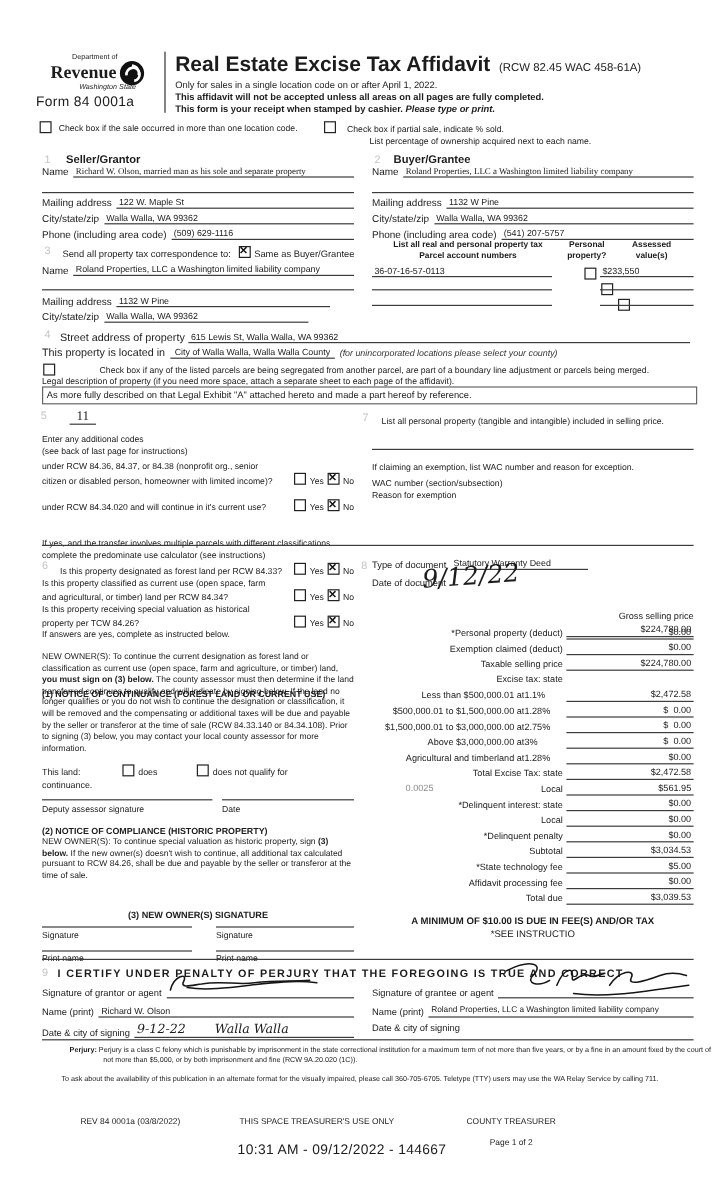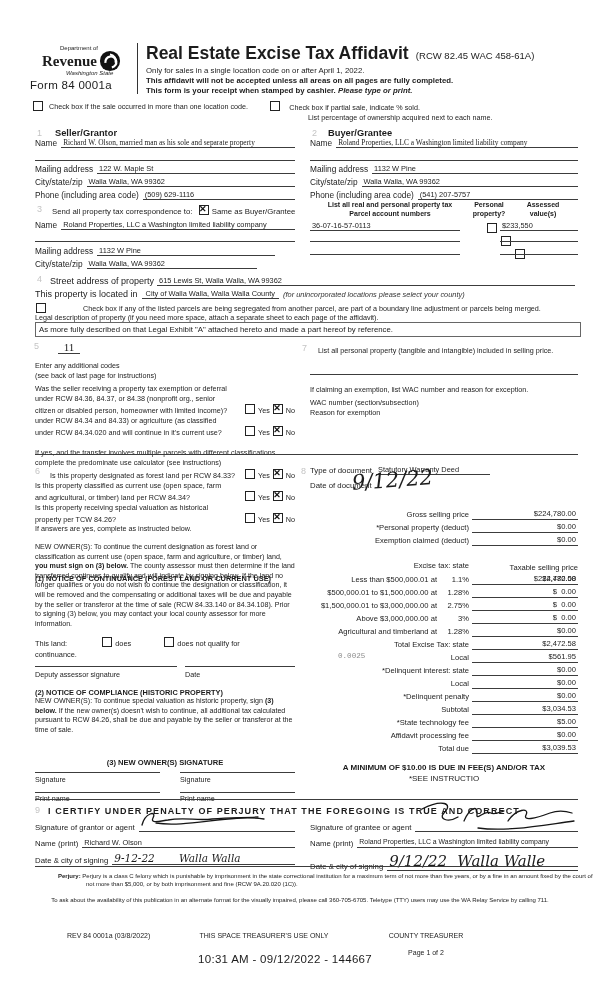--- a/index.html
+++ b/index.html
@@ -20,24 +20,24 @@
   .secnum{color:#c4c4c4;font-size:9px;}
   .sechead{font-size:9.3px;font-weight:bold;}
   .small{font-size:7.2px;}
   .tiny{font-size:6px;}
   .q{font-size:7.2px;line-height:10px;}
   .qlast{display:flex;justify-content:space-between;align-items:flex-end;}
   .yn{white-space:nowrap;font-size:7.2px;}
   .par{font-size:7.1px;line-height:9.6px;}
   .trow{position:absolute;left:310px;width:268px;display:flex;align-items:flex-end;font-size:7.6px;line-height:11px;}
   .tlab{flex:1;text-align:right;white-space:nowrap;}
-  .trate{width:32px;text-align:right;white-space:nowrap;}
+  .trate{width:32px;white-space:nowrap;}
   .tamt{width:104px;margin-left:3px;border-bottom:1px solid #3c3c3c;text-align:right;white-space:pre;padding-right:2px;}
   .tamt.nol{border-bottom:none;}
-  .tpre{position:absolute;left:28px;bottom:1px;color:#8d8d8d;font-family:Liberation Mono, monospace;}
+  .tpre{position:absolute;left:28px;bottom:1px;color:#8d8d8d;}
   .hand{font-family:"DejaVu Serif",serif;font-style:italic;}
   svg.sig path{stroke:#161616;stroke-width:1.3;fill:none;stroke-linecap:round;}
   .hdr-sub{font-size:7.8px;line-height:10px;}
 </style>
 </head>
 <body>
 
 <div class="page">
 
   
@@ -187,29 +187,27 @@
   <div class="a small" style="left:35px;top:313px;">Legal description of property (if you need more space, attach a separate sheet to each page of the affidavit).</div>
   <div class="a" style="left:35px;top:322px;width:538px;border:1px solid #666;padding:2px 3px 2px 3px;font-size:7.8px;">As more fully described on that Legal Exhibit "A" attached hereto and made a part hereof by reference.</div>
 
   
   <span class="a secnum" style="left:34px;top:341px;">5</span>
   <span class="a ser" style="left:58px;top:341px;width:22px;text-align:center;border-bottom:1px solid #3c3c3c;font-size:11px;">11</span>
   <div class="a small" style="left:35px;top:361px;">Enter any additional codes</div>
   <div class="a small" style="left:35px;top:371px;">(see back of last page for instructions)</div>
 
   <div class="a q" style="left:35px;top:384px;width:260px;">
-    <div>Was the seller receiving a property tax exemption or deferral</div>
     <div>under RCW 84.36, 84.37, or 84.38 (nonprofit org., senior</div>
     <div class="qlast">
         <span>citizen or disabled person, homeowner with limited income)?</span>
       <span class="yn"><span class="cb"></span> <span>Yes</span> <span class="cb ck"></span> <span>No</span></span>
     </div>
   </div>
   <div class="a q" style="left:35px;top:416px;width:260px;">
-    <div>under RCW 84.34 and 84.33) or agriculture (as classified</div>
     <div class="qlast">
         <span>under RCW 84.34.020 and will continue in it's current use?</span>
       <span class="yn"><span class="cb"></span> <span>Yes</span> <span class="cb ck"></span> <span>No</span></span>
     </div>
   </div>
   <div class="a q" style="left:35px;top:448px;width:268px;">
     <div>If yes, and the transfer involves multiple parcels with different classifications</div>
     <div>complete the predominate use calculator (see instructions)</div>
   </div>
 
@@ -275,33 +273,33 @@
 
   
   <span class="a secnum" style="left:301px;top:466px;">8</span>
   <div class="a row" style="left:310px;top:465px;width:180px;">
     <span class="flabel" style="font-size:7.8px;">Type of document</span>
     <span class="fill val">Statutory Warranty Deed</span>
   </div>
   <div class="a" style="left:310px;top:481px;font-size:7.8px;">Date of document</div>
   <span class="a hand" style="left:352px;top:468px;font-size:21px;transform:rotate(-4deg);">9/12/22</span>
 
-  <div class="trow" style="top:508px;">
+  <div class="trow" style="top:508px;flex-direction:column;">
       <span class="tlab">Gross selling price</span>
       <span class="tamt">$224,780.00</span>
     </div>
   <div class="trow" style="top:521px;">
       <span class="tlab">*Personal property (deduct)</span>
       <span class="tamt">$0.00</span>
     </div>
   <div class="trow" style="top:534px;">
       <span class="tlab">Exemption claimed (deduct)</span>
       <span class="tamt">$0.00</span>
     </div>
-  <div class="trow" style="top:562px;flex-direction:column;">
+  <div class="trow" style="top:547px;">
       <span class="tlab">Taxable selling price</span>
       <span class="tamt">$224,780.00</span>
     </div>
   <div class="trow" style="top:560px;">
       <span class="tlab">Excise tax: state</span>
       <span class="tamt nol"></span>
     </div>
   <div class="trow" style="top:573px;">
       <span class="tlab">Less than  $500,000.01 at</span>
       <span class="trate">1.1%</span>
@@ -403,24 +401,20 @@
 
   <div class="a row" style="left:35px;top:852px;width:260px;">
     <span class="flabel" style="font-size:7.8px;">Date &amp; city of signing</span>
     <span class="fill">
       <span class="hand" style="font-size:10.5px;">9-12-22</span>
       <span class="hand" style="font-size:10.5px;margin-left:22px;">Walla  Walla</span>
     </span>
   </div>
   <div class="a row" style="left:310px;top:852px;width:268px;">
     <span class="flabel" style="font-size:7.8px;">Date &amp; city of signing</span>
-    <span class="fill">
-      <span class="hand" style="font-size:15px;">9/12/22</span>
-      <span class="hand" style="font-size:15px;margin-left:8px;">Walla Walle</span>
-    </span>
   </div>
 
   
   <div class="a line" style="left:35px;top:866px;width:543px;"></div>
   <div class="a" style="left:58px;top:872px;width:515px;font-size:6px;line-height:8px;padding-left:28px;text-indent:-28px;">
     <span class="b">Perjury:</span>
     <span>Perjury is a class C felony which is punishable by imprisonment in the state correctional institution for a maximum term of not more than five years, or by a fine in an amount fixed by the court of not more than $5,000, or by both imprisonment and fine (RCW 9A.20.020 (1C)).</span>
   </div>
   <div class="a" style="left:0;top:897px;width:600px;text-align:center;font-size:6px;">To ask about the availability of this publication in an alternate format for the visually impaired, please call 360-705-6705. Teletype (TTY) users may use the WA Relay Service by calling 711.</div>
 

